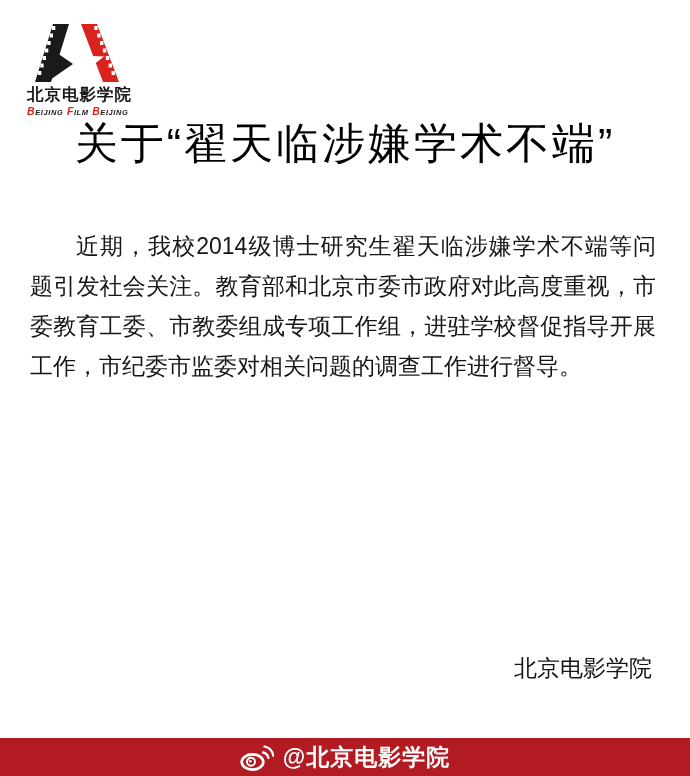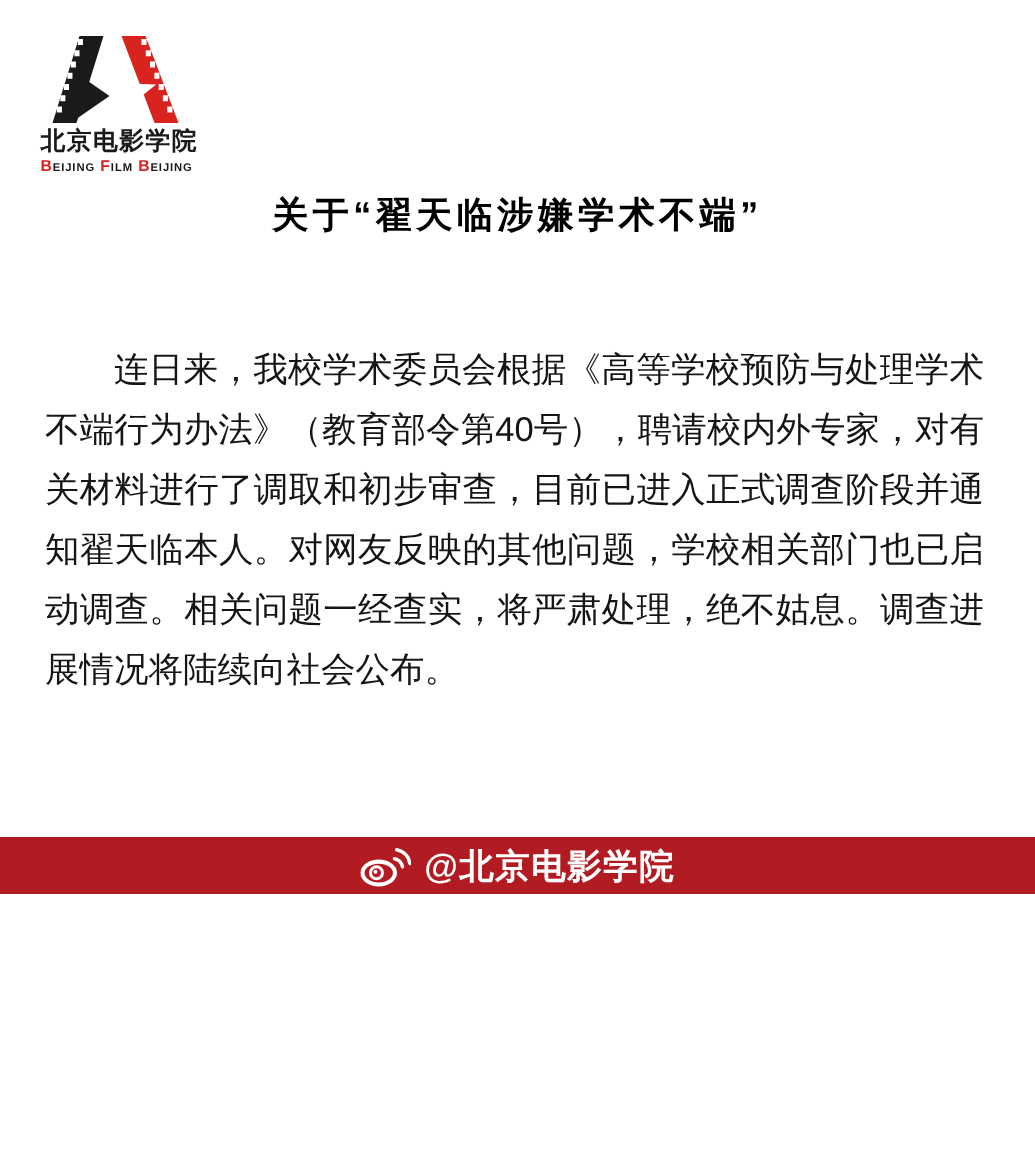--- a/index.html
+++ b/index.html
@@ -2,48 +2,48 @@
 <html><head>
 <meta charset="utf-8">
 <style>
   html,body{margin:0;padding:0;}
   body{
     font-family:"Liberation Sans","DejaVu Sans",sans-serif;
     background:#ffffff;
   }
   .page{
     position:relative;
-    width:690px;height:596px;
+    width:690px;height:776px;
     margin:0 auto;
     background:#ffffff;
     overflow:hidden;
   }
 
   
   .logo{
     position:absolute;left:27px;top:22px;width:108px;
     text-align:left;
   }
   .logo-mark{display:block;margin-left:2px;}
   .logo-cn{
     font-size:16.5px;font-weight:bold;color:#1a1a1a;
     letter-spacing:1px;line-height:19px;white-space:nowrap;
   }
   .logo-en{margin-top:1px;white-space:nowrap;line-height:10px;}
   .en-word{
     display:inline-block;font-weight:bold;font-size:7.5px;color:#1a1a1a;
-    letter-spacing:0.6px;margin-right:3.5px;
+    letter-spacing:0.6px;margin-right:3.5px;font-style:italic;
   }
   .en-word::first-letter{color:#d9231f;font-size:10.5px;}
 
   
   .title{
     position:absolute;top:120px;left:0;right:0;
     margin:0;text-align:center;
-    font-size:24px;font-weight:700;color:#000000;
+    font-size:43px;font-weight:400;color:#000000;
     line-height:47px;letter-spacing:3px;
   }
 
   
   .doc-body{
     position:absolute;top:226px;left:30px;right:34px;
     font-size:23px;color:#151515;line-height:40px;
     text-align:justify;
   }
   .doc-body p{margin:0;text-indent:2em;}
@@ -106,21 +106,21 @@
     <div class="logo-en">
       <span class="en-word">BEIJING</span><span class="en-word">FILM</span><span class="en-word">BEIJING</span>
     </div>
   </div>
 
   <h1 class="title">
     <span>关于“翟天临涉嫌学术不端”</span><br>
   </h1>
 
   <main class="doc-body">
-    <p>连日来，我校学术委员会根据《高等学校预防与处理学术不端行为办法》（教育部令第40号），聘请校内外专家，对有关材料进行了调取和初步审查，目前已进入正式调查阶段并通知翟天临本人。对网友反映的其他问题，学校相关部门也已启动调查。相关问题一经查实，将严肃处理，绝不姑息。调查进展情况将陆续向社会公布。</p>
+    <p>近期，我校2014级博士研究生翟天临涉嫌学术不端等问题引发社会关注。教育部和北京市委市政府对此高度重视，市委教育工委、市教委组成专项工作组，进驻学校督促指导开展工作，市纪委市监委对相关问题的调查工作进行督导。</p>
   </main>
 
   <div class="signature">
     <div>北京电影学院</div>
   </div>
 
   <footer class="redbar">
     <svg class="weibo-icon" width="34" height="30" viewBox="0 0 34 30" xmlns="http://www.w3.org/2000/svg">
 
       <ellipse cx="12.5" cy="20" rx="10.8" ry="7.6" fill="none" stroke="#ffffff" stroke-width="2.7"></ellipse>

